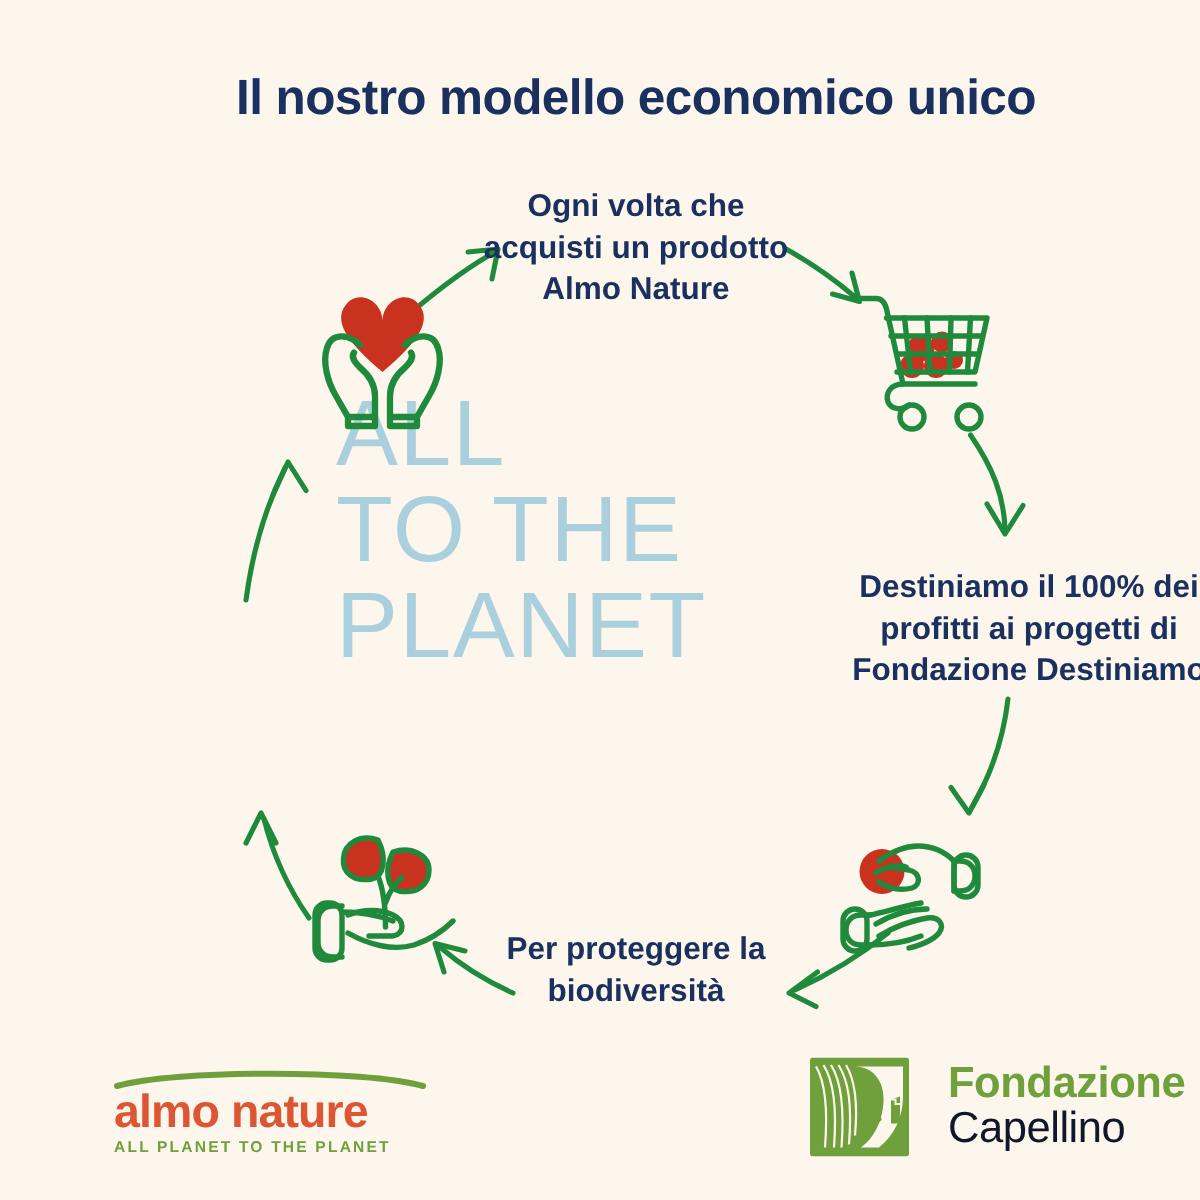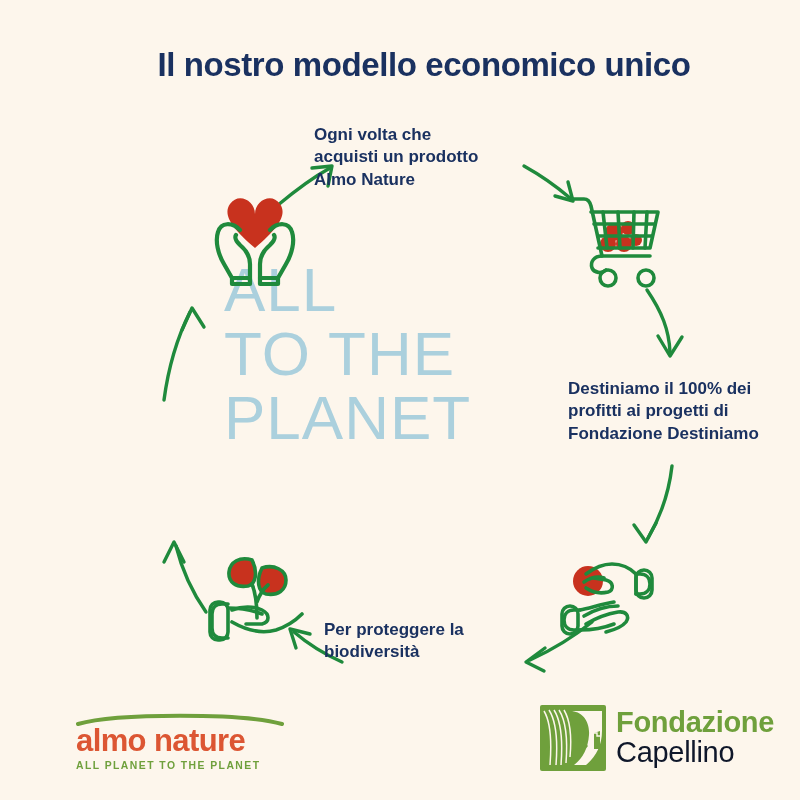--- a/index.html
+++ b/index.html
@@ -48,22 +48,23 @@
     line-height: 1.03;
     letter-spacing: 1px;
     font-family: "Liberation Sans", sans-serif;
     user-select: none;
   }
   #center-text div { white-space: nowrap; }
 
   
   .step-label {
     position: absolute;
+    text-align: center;
     color: #1A3160;
-    font-size: 17px;
+    font-size: 21px;
     font-weight: 700;
     line-height: 1.32;
     font-family: "Liberation Sans", sans-serif;
   }
   .step-label div { white-space: nowrap; }
 
   #label-top   { top: 124px;  left: 290px; width: 220px; }
   #label-right { top: 378px;  left: 544px; width: 236px; }
   #label-bot   { top: 619px;  left: 300px; width: 200px; }
   #label-left  { top: 388px;  left: 38px;  width: 226px; }
@@ -108,21 +109,21 @@
     margin-top: 4px;
     font-family: "Liberation Sans", sans-serif;
   }
 
   #logo-fond {
     position: absolute;
     left: 516px;
     top: 705px;
     display: flex;
     align-items: center;
-    gap: 10px;
+    gap: 26px;
   }
   #fond-text {
     line-height: 1.02;
     font-family: "Liberation Sans", sans-serif;
   }
   #fond-line1 {
     font-size: 29px;
     font-weight: 700;
     color: #6FA03C;
     letter-spacing: -0.3px;

